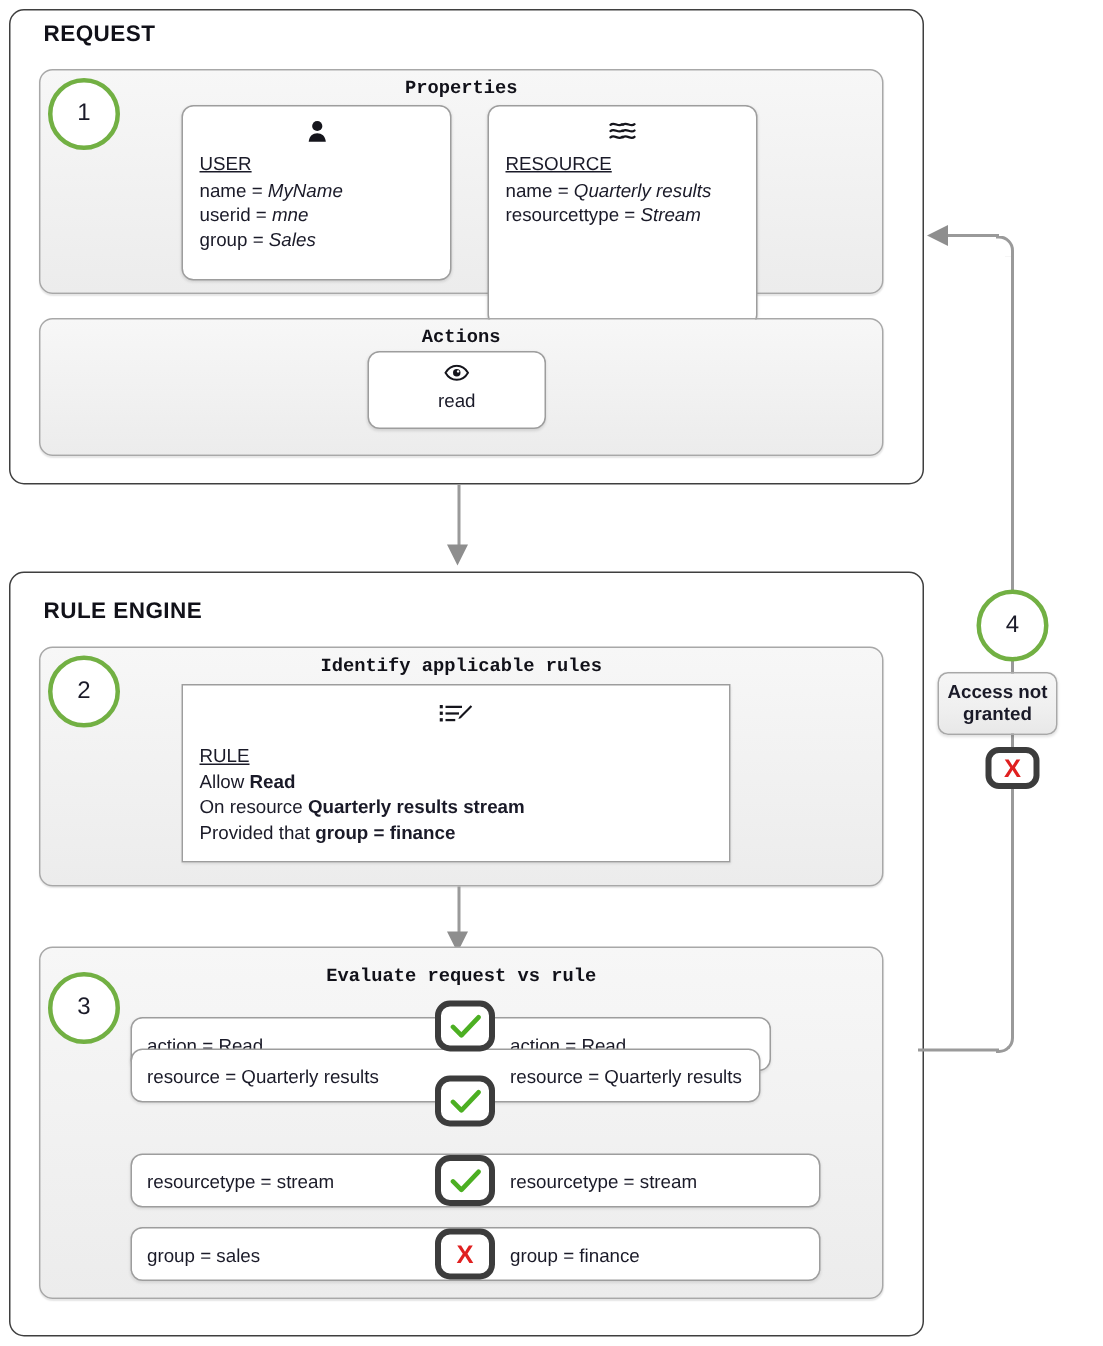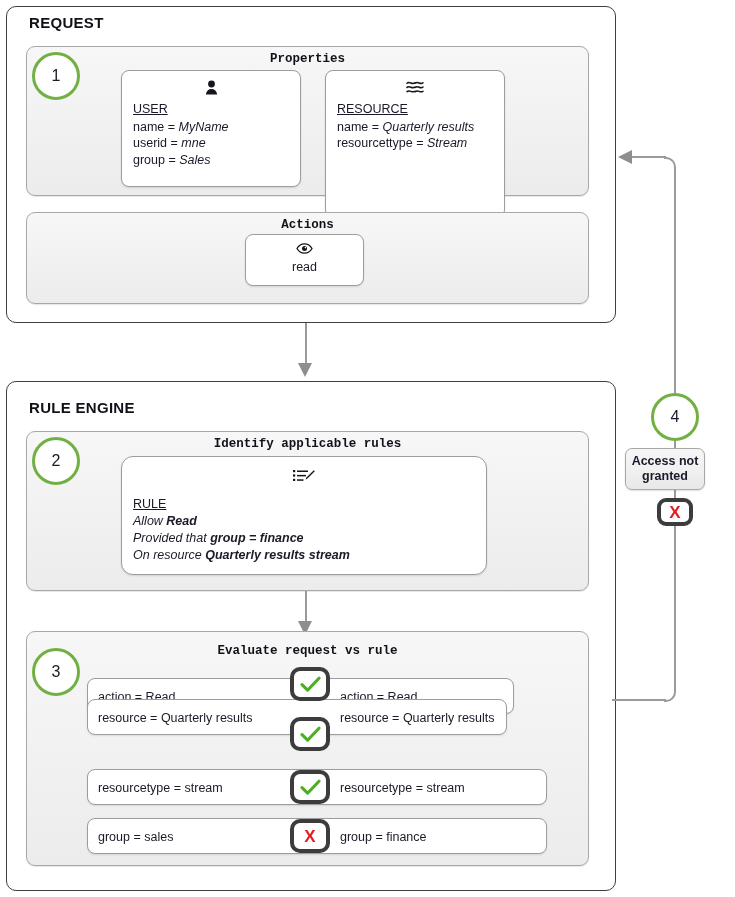--- a/index.html
+++ b/index.html
@@ -111,25 +111,25 @@
     border-radius: 8px;
     box-shadow: 0 1px 2px rgba(0,0,0,.12);
     text-align: center;
     font-size: 12.5px;
   }
   .action-chip .ic { display:block; height: 17px; line-height: 17px; margin-top: 7px; }
   .action-chip .lbl { display:block; margin-top: 1px; }
 
   
   .rule-card { position: absolute; box-sizing: border-box; background:#fff;
-    border:1px solid #9d9d9d; border-radius:12px; box-shadow:0 1px 2px rgba(0,0,0,.12); }
+    border:1px solid #9d9d9d; border-radius:0; box-shadow:0 1px 2px rgba(0,0,0,.12); }
   .rule-icon { position:absolute; top:12px; left:0; right:0; text-align:center; height:18px; }
   .rule-lines { position:absolute; left:11px; top:39px; font-size:12.5px; line-height:17px; }
   .rule-lines .rule-head { text-decoration: underline; display:block; }
-  .rule-lines .rule-line { display:block; white-space:nowrap;font-style:italic; }
+  .rule-lines .rule-line { display:block; white-space:nowrap; }
   .rule-lines b { font-weight: bold; }
 
   
   .eval-row {
     position: absolute;
     box-sizing: border-box;
     background: #ffffff;
     border: 1px solid #9d9d9d;
     border-radius: 8px;
     box-shadow: 0 1px 2px rgba(0,0,0,.10);
@@ -312,24 +312,24 @@
       <rect x="4" y="10.3" width="6.5" height="1.5" fill="#15151c"></rect>
       <path d="M20.8 1.2l1.0 1.0-7.6 7.6-1.6 0.6 0.6-1.6z" fill="#15151c"></path>
     </svg>
   </div>
   <div class="rule-lines">
     <span class="rule-head">RULE</span>
     <span class="rule-line">
       <span>Allow </span><b>Read</b>
     </span>
     <span class="rule-line">
+      <span>On resource </span><b>Quarterly results stream</b>
+    </span>
+    <span class="rule-line">
       <span>Provided that </span><b>group = finance</b>
-    </span>
-    <span class="rule-line">
-      <span>On resource </span><b>Quarterly results stream</b>
     </span>
   </div>
 </div>
 
 <div class="conn conn-v" style="left:305px; top:591px; width:2px; height:32px;"></div>
 <div class="arrow-down" style="left:298px; top:621px;"></div>
 
 <div class="group-panel" style="left:26px; top:631px; width:563px; height:235px;"></div>
 <div class="group-title" style="left:26px; top:644px; width:563px;">Evaluate request vs rule</div>
 

